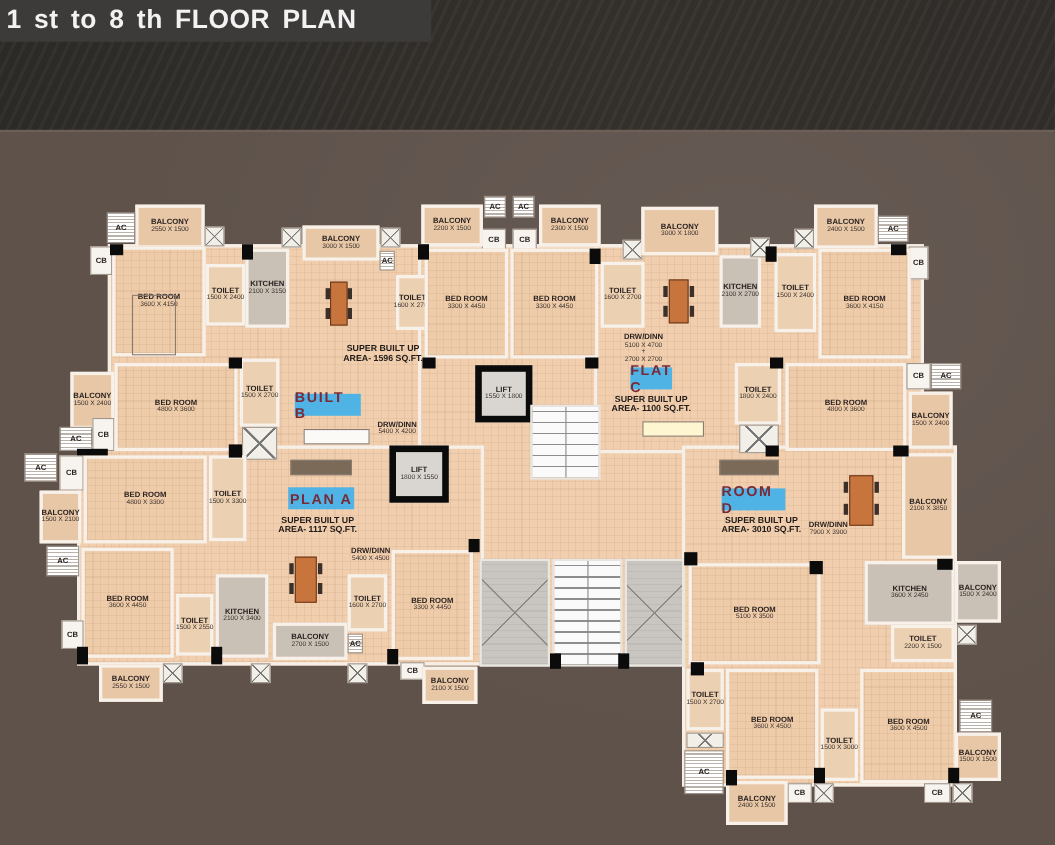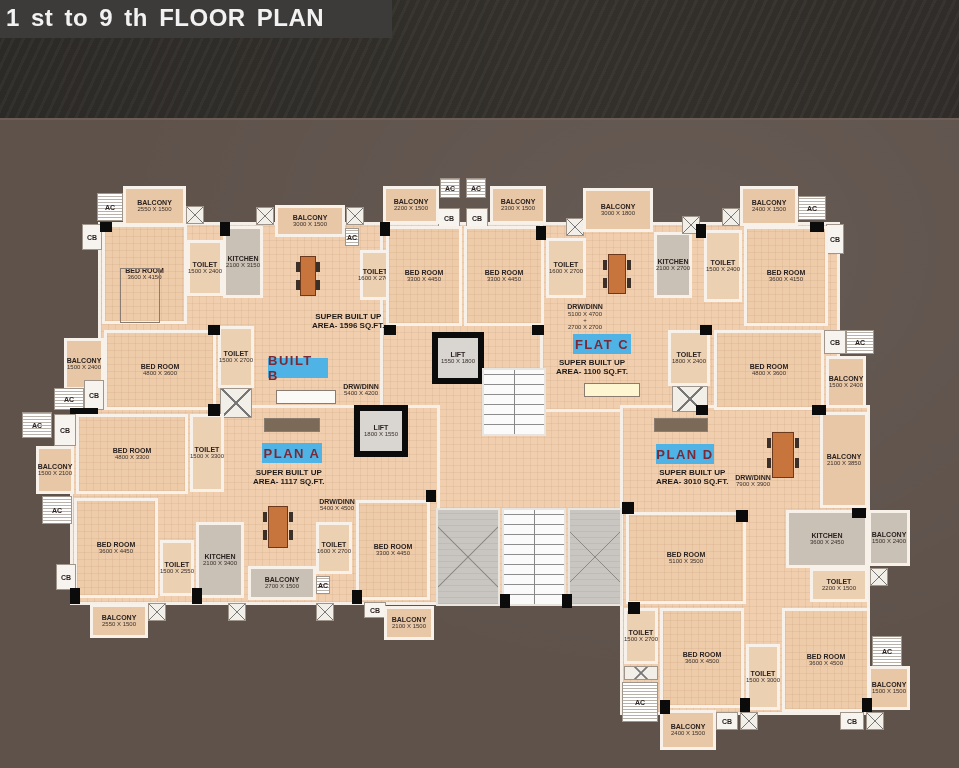--- a/index.html
+++ b/index.html
@@ -112,21 +112,21 @@
     position: absolute; background: #d9d6d1; border: 6px solid #0b0b0b;
     display: flex; flex-direction: column; align-items: center; justify-content: center;
   }
   .sofa { position: absolute; background: #fbfaf7; border: 1px solid #8a7c70; }
   .sofa.dark { background: #7b6a58; }
 </style>
 </head>
 <body>
 
 <div class="header-band"></div>
-<div class="title-bar">1 st  to 9 th FLOOR PLAN</div>
+<div class="title-bar">1 st  to 8 th FLOOR PLAN</div>
 <div class="main-bg"></div>
 
 <div class="plan">
 
   <div class="floor" style="left:98px;top:222px;width:310px;height:190px;"></div>
   <div class="floor" style="left:380px;top:222px;width:250px;height:380px;"></div>
   <div class="floor" style="left:540px;top:222px;width:300px;height:190px;"></div>
   <div class="floor" style="left:70px;top:405px;width:370px;height:200px;"></div>
   <div class="floor" style="left:620px;top:405px;width:250px;height:310px;"></div>
 
@@ -294,21 +294,21 @@
       <span>AC</span>
     </div>
   <div class="util" style="left:826px;top:224px;width:18px;height:30px;">
       <span>CB</span>
     </div>
   <div class="room" style="left:744px;top:226px;width:84px;height:100px;">
     <span class="rname">BED ROOM</span>
     <span class="rdim">3600 X 4150</span>
   </div>
 
-  <div class="flat-label" style="left:573px;top:334px;width:58px;height:20px;">FLAT  C</div>
+  <div class="flat-label" style="left:573px;top:334px;width:38px;height:20px;">FLAT  C</div>
   <div class="sbu" style="left:556px;top:358px;">
     <div>SUPER BUILT UP</div>
     <div>AREA- 1100 SQ.FT.</div>
   </div>
   <div class="sofa" style="left:584px;top:383px;width:56px;height:14px;background:#fdf6d0;"></div>
 
   <div class="room wet" style="left:668px;top:330px;width:42px;height:56px;">
     <span class="rname">TOILET</span>
     <span class="rdim">1800 X 2400</span>
   </div>
@@ -409,21 +409,21 @@
   <div class="room balc" style="left:90px;top:604px;width:58px;height:34px;">
     <span class="rname">BALCONY</span>
     <span class="rdim">2550 X 1500</span>
   </div>
   <div class="room balc" style="left:384px;top:606px;width:50px;height:34px;">
     <span class="rname">BALCONY</span>
     <span class="rdim">2100 X 1500</span>
   </div>
 
   <div class="sofa dark" style="left:654px;top:418px;width:54px;height:14px;"></div>
-  <div class="flat-label" style="left:656px;top:444px;width:58px;height:20px;">PLAN  D</div>
+  <div class="flat-label" style="left:656px;top:444px;width:58px;height:20px;">ROOM  D</div>
   <div class="sbu" style="left:656px;top:468px;">
     <div>SUPER BUILT UP</div>
     <div>AREA- 3010 SQ.FT.</div>
   </div>
   <div class="table" style="left:772px;top:432px;width:22px;height:46px;"></div>
   <div class="chair" style="left:767px;top:438px;width:4px;height:10px;"></div>
   <div class="chair" style="left:795px;top:438px;width:4px;height:10px;"></div>
   <div class="chair" style="left:767px;top:458px;width:4px;height:10px;"></div>
   <div class="chair" style="left:795px;top:458px;width:4px;height:10px;"></div>
   <div class="room" style="left:730px;top:470px;width:46px;height:22px;border:none;background:transparent;">

